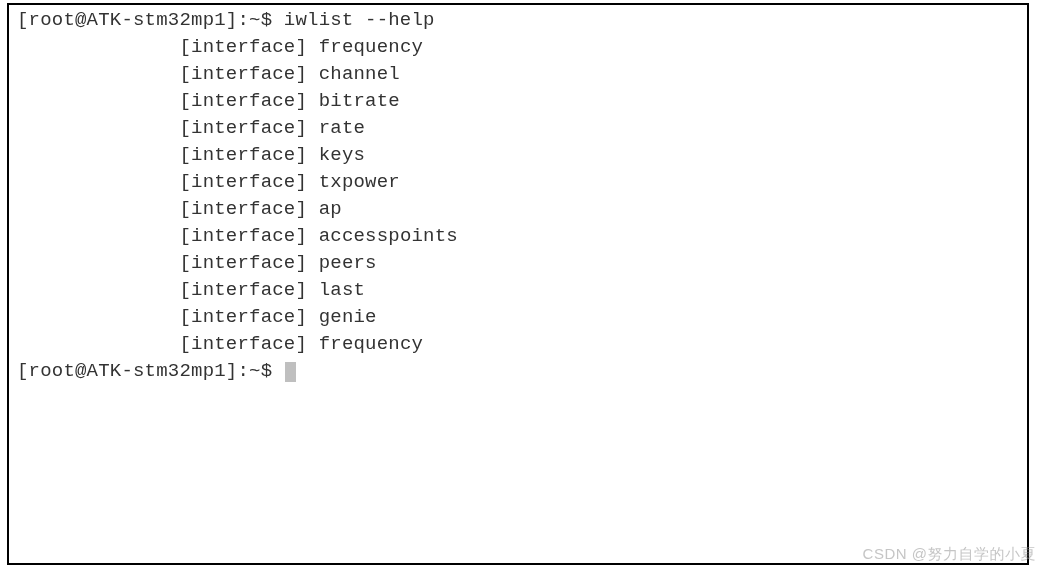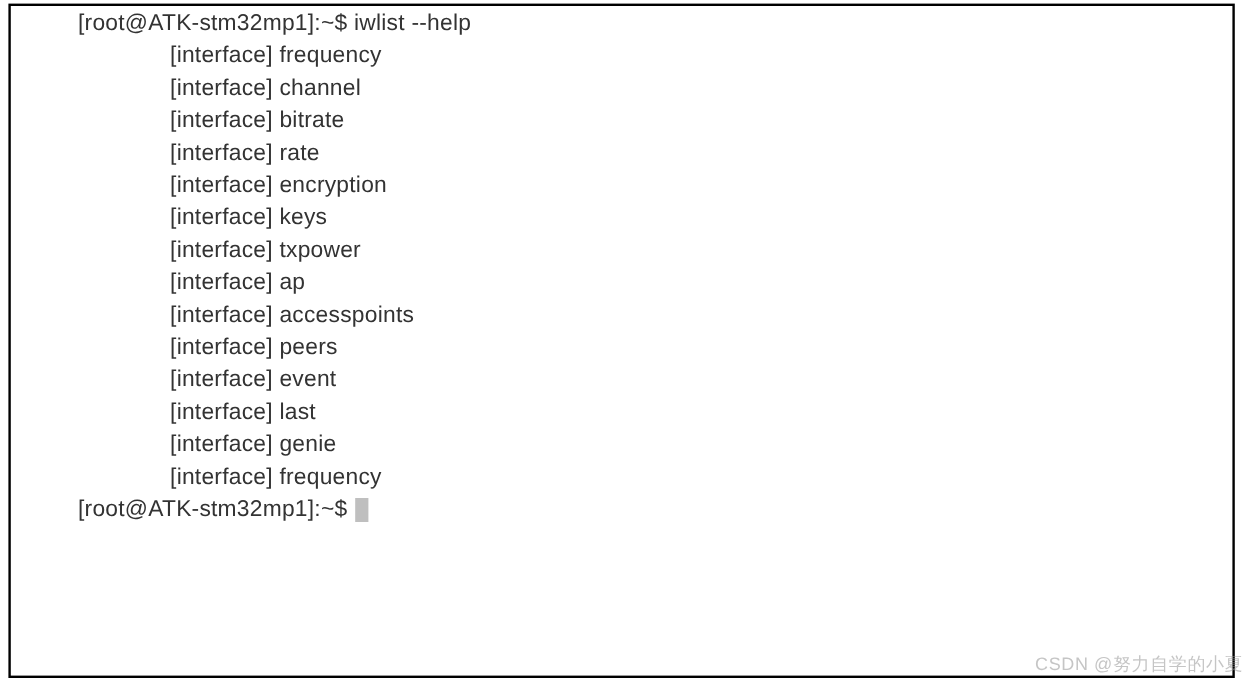--- a/index.html
+++ b/index.html
@@ -20,23 +20,22 @@
     .terminal-frame {
       border: 2px solid #000000;
       width: 1022px;
       height: 562px;
       margin: 3px 0 0 7px;
       padding: 2px 8px;
       overflow: hidden;
     }
     .line {
       white-space: pre;
-      font-family: Liberation Sans, sans-serif;
+      font-family: Liberation Mono, monospace;
       letter-spacing: 0.2px;
-      margin-left: 48px;
     }
     .cursor-block {
       display: inline-block;
       width: 11px;
       height: 20px;
       background: #bfbfbf;
       vertical-align: text-bottom;
       margin-left: 1px;
     }
     .watermark {
@@ -53,27 +52,25 @@
 </head>
 <body>
 
 <div class="terminal-frame">
   <div class="line"><span>[root@ATK-stm32mp1]:~$ </span><span>iwlist --help</span></div>
   <div id="options-container">
       <div class="line"><span>              </span><span>[interface] </span><span>frequency</span></div>
       <div class="line"><span>              </span><span>[interface] </span><span>channel</span></div>
       <div class="line"><span>              </span><span>[interface] </span><span>bitrate</span></div>
       <div class="line"><span>              </span><span>[interface] </span><span>rate</span></div>
-      <div class="line"><span>              </span><span>[interface] </span><span>encryption</span></div>
       <div class="line"><span>              </span><span>[interface] </span><span>keys</span></div>
       <div class="line"><span>              </span><span>[interface] </span><span>txpower</span></div>
       <div class="line"><span>              </span><span>[interface] </span><span>ap</span></div>
       <div class="line"><span>              </span><span>[interface] </span><span>accesspoints</span></div>
       <div class="line"><span>              </span><span>[interface] </span><span>peers</span></div>
-      <div class="line"><span>              </span><span>[interface] </span><span>event</span></div>
       <div class="line"><span>              </span><span>[interface] </span><span>last</span></div>
       <div class="line"><span>              </span><span>[interface] </span><span>genie</span></div>
       <div class="line"><span>              </span><span>[interface] </span><span>frequency</span></div>
     </div>
   <div class="line"><span>[root@ATK-stm32mp1]:~$ </span><span class="cursor-block"></span></div>
 </div>
 
 <div class="watermark">CSDN @努力自学的小夏</div>
 
 </body></html>

